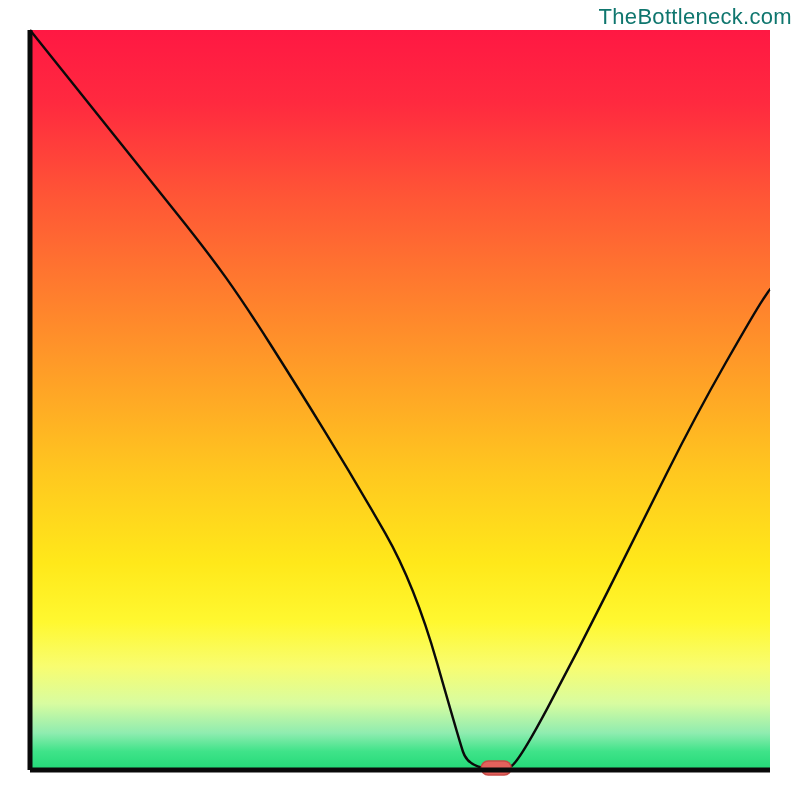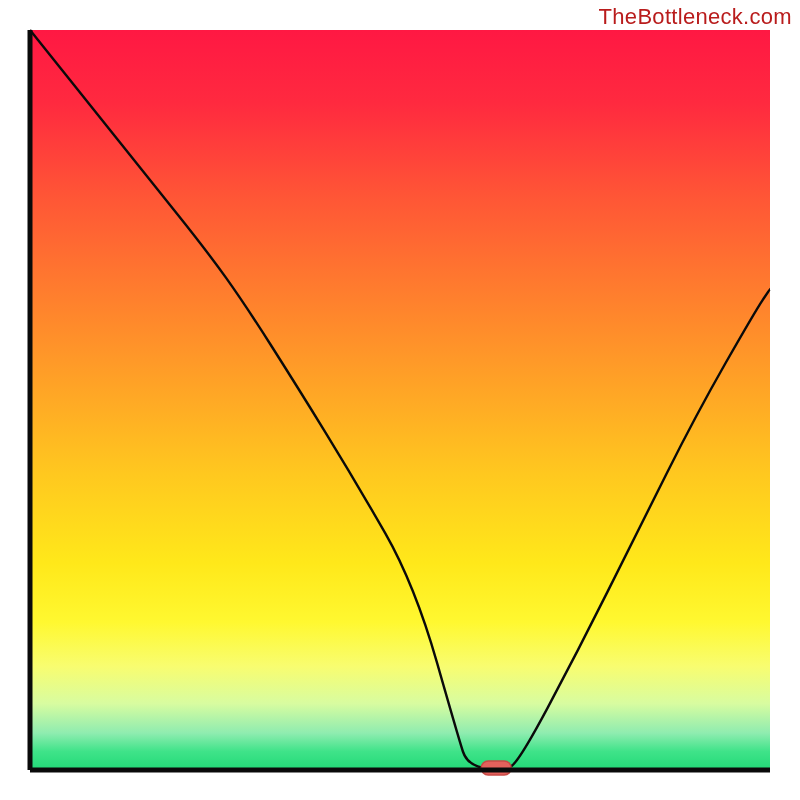--- a/index.html
+++ b/index.html
@@ -13,21 +13,21 @@
   .container {
     position: relative;
     width: 800px;
     height: 800px;
   }
   .watermark {
     position: absolute;
     top: 4px;
     right: 8px;
     font-size: 22px;
-    color: #b91c1c;
+    color: #0f766e;
     font-weight: 500;
     letter-spacing: 0.3px;
   }
   svg.chart-svg {
     position: absolute;
     top: 0;
     left: 0;
   }
 </style>
 </head>

